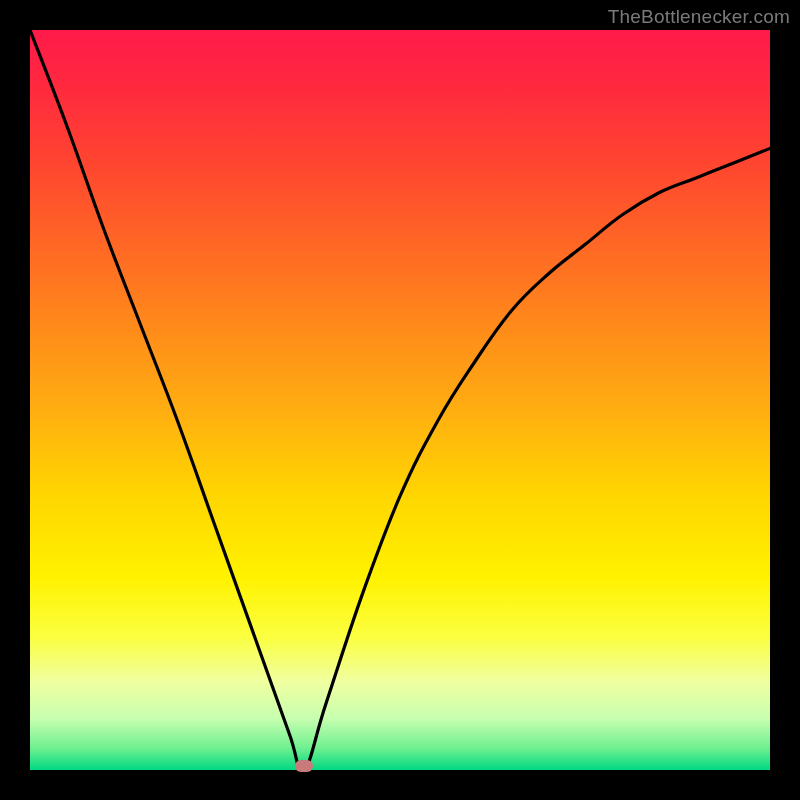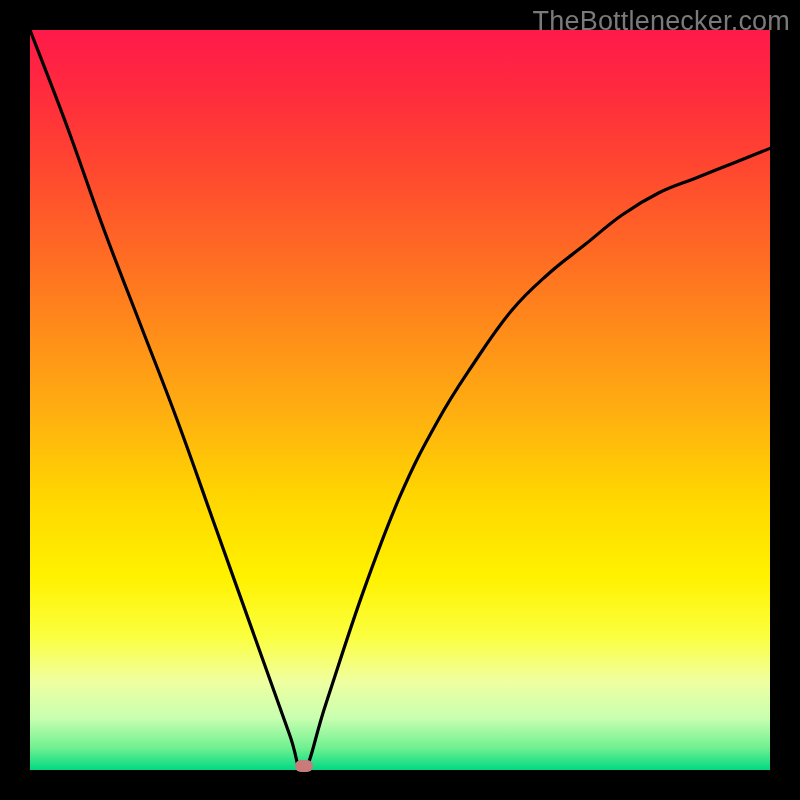--- a/index.html
+++ b/index.html
@@ -31,21 +31,21 @@
       #c8ffb0 93%,
       #70f090 97%,
       #00d982 100%
     );
   }
   .watermark {
     position: absolute;
     top: 6px;
     right: 10px;
     color: #7a7a7a;
-    font-size: 27px;
+    font-size: 19px;
     font-weight: 500;
     letter-spacing: 0.2px;
     z-index: 10;
   }
   .curve {
     position: absolute;
     left: 30px;
     top: 30px;
     width: 740px;
     height: 740px;

